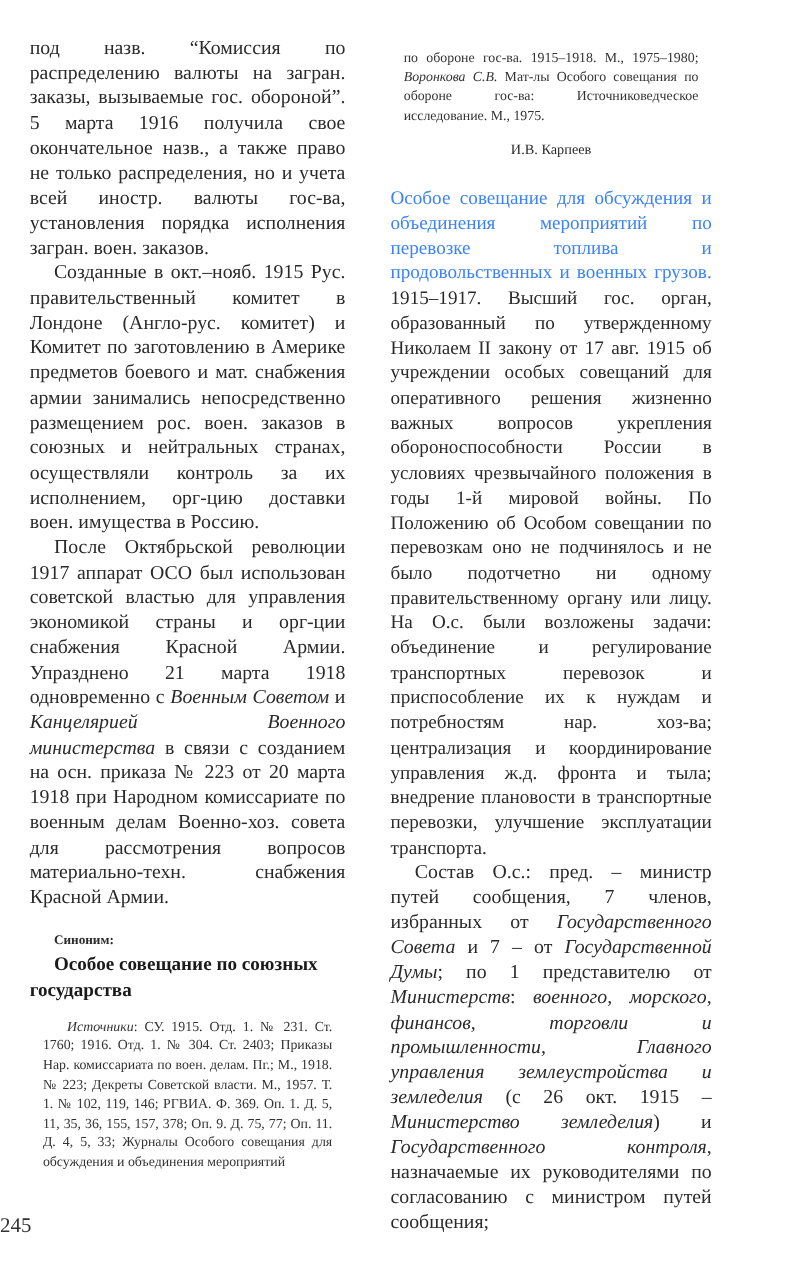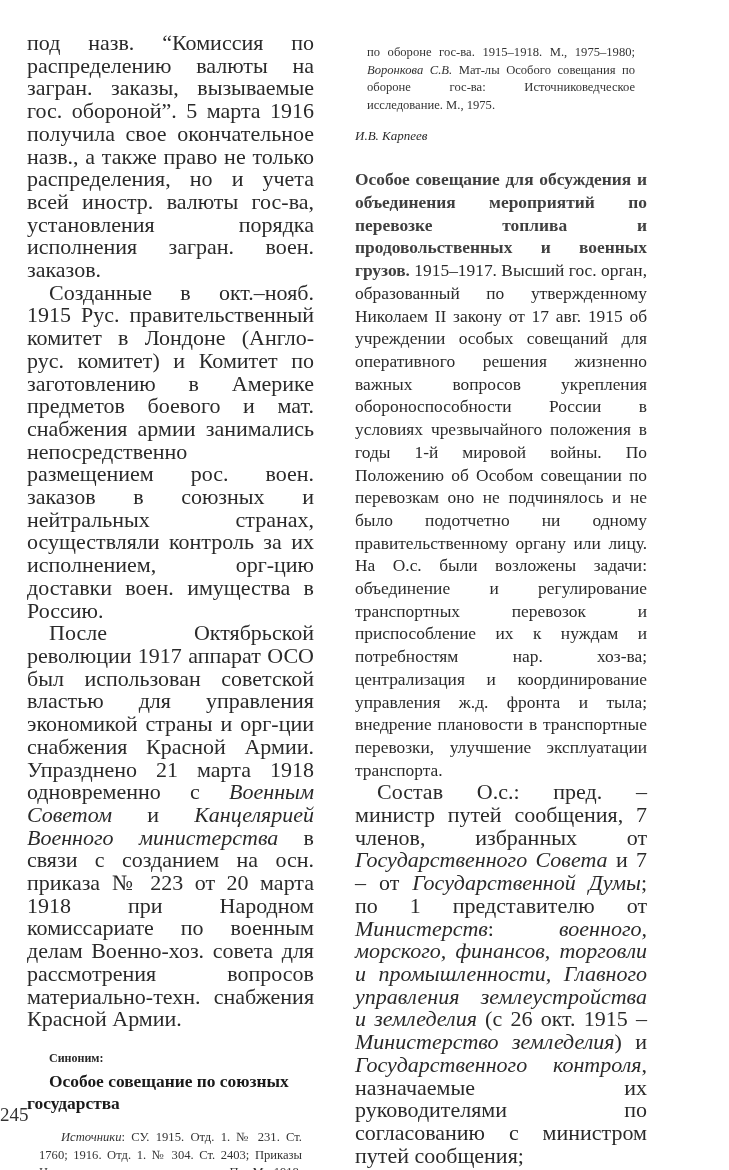--- a/index.html
+++ b/index.html
@@ -1,29 +1,29 @@
 <!DOCTYPE html>
 <html><head>
 <meta charset="utf-8">
 <style>
   html, body { margin:0; padding:0; background:#ffffff; }
   body { width:729px; height:1170px; position:relative; overflow:hidden;
          font-family:"Liberation Serif", "DejaVu Serif", serif; color:#2a2a2a; }
   .col { position:absolute; top:32px; }
   #col-left { left:27px; width:287px; }
   #col-right { left:355px; width:292px; }
-  .body-text { font-size:22px; line-height:22.7px; text-align:justify; margin:0; }
+  .body-text { font-size:18px; line-height:22.7px; text-align:justify; margin:0; }
   .body-text.indent { text-indent:22px; }
   .src { font-size:12.6px; line-height:17.6px; text-align:justify; margin:12px; color:#333; }
   .src.indent { text-indent:22px; }
   .it { font-style:italic; }
-  .b { font-weight:bold; color:#404040; }
+  .b { font-weight:normal; color:#3b82f6; }
   .syn-label { font-size:12px; line-height:22.7px; margin:16px 0 0 0; text-indent:22px;font-weight:bold; }
   .syn-term { font-size:17.4px; line-height:22.7px; font-weight:bold; margin:0; text-indent:22px; color:#1a1a1a; }
-  .author { font-size:13px; font-style:italic; text-align:left; margin:14px 0 0 0; }
+  .author { font-size:13px; text-align:center; margin:14px 0 0 0; }
   .entry-title { font-size:17.4px; line-height:22.7px; margin:24px 0 0 0; text-align:justify; }
   #page-number { position:absolute; top:1104px; left:0; width:729px; text-align:left; font-size:19px; color:#333; }
 </style>
 </head>
 <body>
 
 <div id="col-left" class="col">
   <p class="body-text">под назв. “Комиссия по распределению валюты на загран. заказы, вызываемые гос. обороной”. 5 марта 1916 получила свое окончательное назв., а также право не только распределения, но и учета всей иностр. валюты гос-ва, установления порядка исполнения загран. воен. заказов.</p>
   <p class="body-text indent">Созданные в окт.–нояб. 1915 Рус. правительственный комитет в Лондоне (Англо-рус. комитет) и Комитет по заготовлению в Америке предметов боевого и мат. снабжения армии занимались непосредственно размещением рос. воен. заказов в союзных и нейтральных странах, осуществляли контроль за их исполнением, орг-цию доставки воен. имущества в Россию.</p>
   <p class="body-text indent"><span>После Октябрьской революции 1917 аппарат ОСО был использован советской властью для управления экономикой страны и орг-ции снабжения Красной Армии. Упразднено 21 марта 1918 одновременно с </span><span class="it">Военным Советом</span><span> и </span><span class="it">Канцелярией Военного министерства</span><span> в связи с созданием на осн. приказа № 223 от 20 марта 1918 при Народном комиссариате по военным делам Военно-хоз. совета для рассмотрения вопросов материально-техн. снабжения Красной Армии.</span></p>

